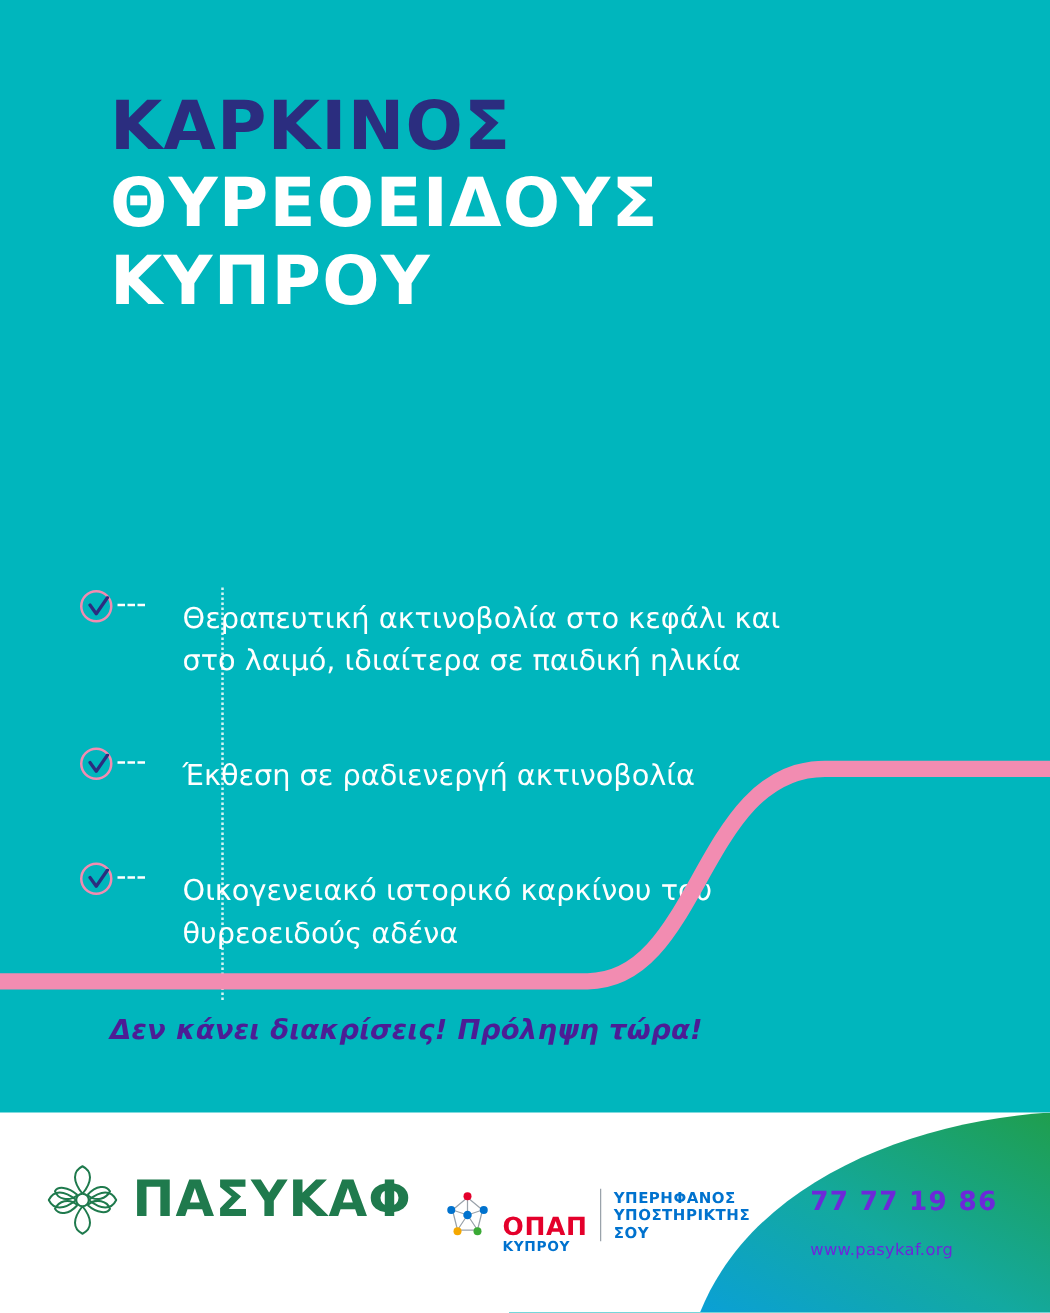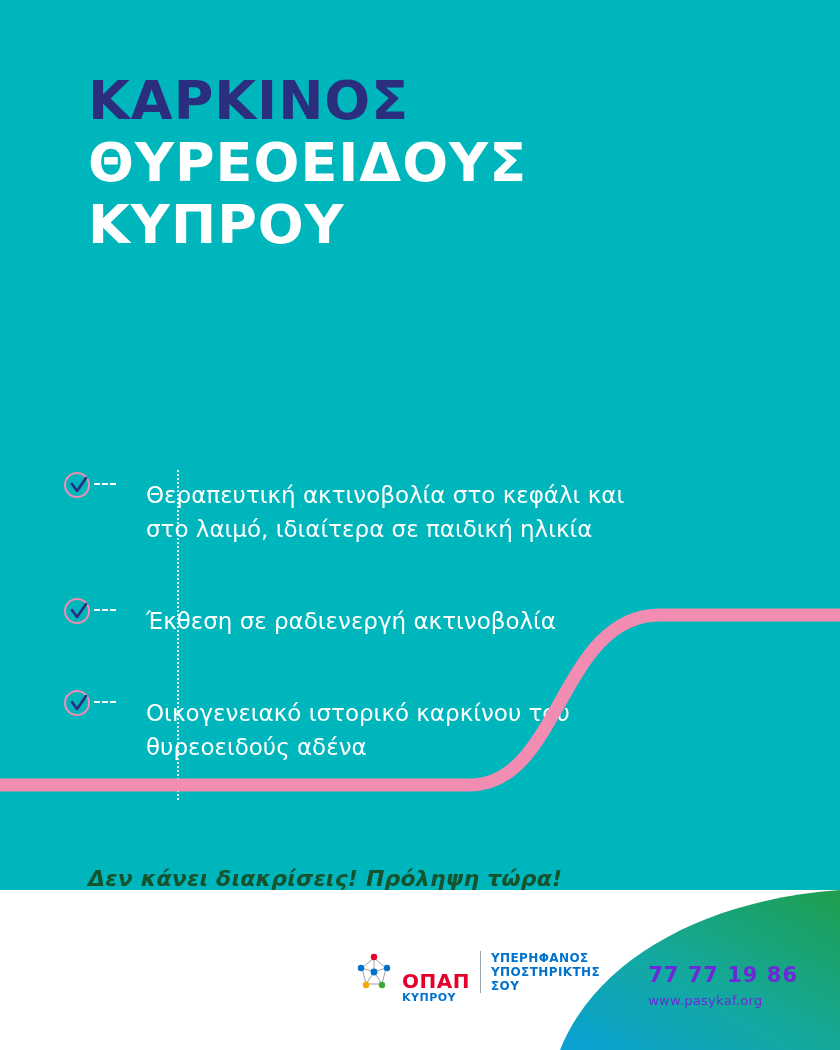--- a/index.html
+++ b/index.html
@@ -121,24 +121,24 @@
     top: 570px;
     width: 840px;
     height: 260px;
     pointer-events: none;
   }
 
   
   .slogan {
     position: absolute;
     left: 88px;
-    top: 866px;
+    top: 812px;
     font-style: italic;
     font-size: 22px;
-    color: #14532d;
+    color: #4c1d95;
     font-weight: bold;
     letter-spacing: 0.2px;
   }
 
   
   .footer {
     position: absolute;
     left: 0;
     bottom: 0;
     width: 840px;
@@ -219,21 +219,21 @@
     text-align: left;
     color: #6d28d9;
   }
   .contact .phone {
     font-weight: bold;
     font-size: 21px;
     letter-spacing: 1px;
   }
   .contact .web {
     font-size: 13px;
-    margin-top: 6px;
+    margin-top: 20px;
     letter-spacing: 0.3px;
   }
 </style>
 </head>
 <body>
 
 <div class="poster">
 
   <div class="title-block">
     <div class="title-line l1">ΚΑΡΚΙΝΟΣ</div>
@@ -294,20 +294,36 @@
       <defs>
         <linearGradient id="blobgrad" x1="0" y1="1" x2="1" y2="0">
           <stop offset="0%" stop-color="#0aa0d6"></stop>
           <stop offset="45%" stop-color="#13a9a0"></stop>
           <stop offset="100%" stop-color="#1f9e4e"></stop>
         </linearGradient>
       </defs>
       <path d="M320 0 C200 8 80 60 40 160 L320 160 Z" fill="url(#blobgrad)"></path>
     </svg>
 
+    <div class="pasykaf">
+      <svg class="pasykaf-mark" viewBox="0 0 56 56">
+        <g stroke="#1f7a4d" stroke-width="1.6" fill="none">
+          <circle cx="28" cy="28" r="5"></circle>
+          <path d="M28 23 C20 13 20 5 28 1 C36 5 36 13 28 23"></path>
+          <path d="M28 33 C20 43 20 51 28 55 C36 51 36 43 28 33"></path>
+          <path d="M23 28 C13 20 5 20 1 28 C5 36 13 36 23 28"></path>
+          <path d="M33 28 C43 20 51 20 55 28 C51 36 43 36 33 28"></path>
+          <path d="M24 24 C16 17 8 17 6 21 C8 27 17 30 24 24"></path>
+          <path d="M32 32 C40 39 48 39 50 35 C48 29 39 26 32 32"></path>
+          <path d="M32 24 C39 16 47 16 50 21 C47 27 39 30 32 24"></path>
+          <path d="M24 32 C17 40 9 40 6 35 C9 29 17 26 24 32"></path>
+        </g>
+      </svg>
+      <div class="pasykaf-name">ΠΑΣΥΚΑΦ</div>
+    </div>
 
     <div class="opap">
       <svg class="opap-mark" viewBox="0 0 44 44">
         <g stroke="#9aa3ab" stroke-width="1" fill="none">
           <path d="M22 8 L10 18 M22 8 L34 18 M10 18 L14 34 M34 18 L30 34 M14 34 L30 34 M22 8 L22 22 M10 18 L22 22 M34 18 L22 22 M14 34 L22 22 M30 34 L22 22"></path>
         </g>
         <circle cx="22" cy="7" r="3.2" fill="#e4002b"></circle>
         <circle cx="9" cy="18" r="3.2" fill="#0072ce"></circle>
         <circle cx="35" cy="18" r="3.2" fill="#0072ce"></circle>
         <circle cx="14" cy="35" r="3.2" fill="#f5a800"></circle>

